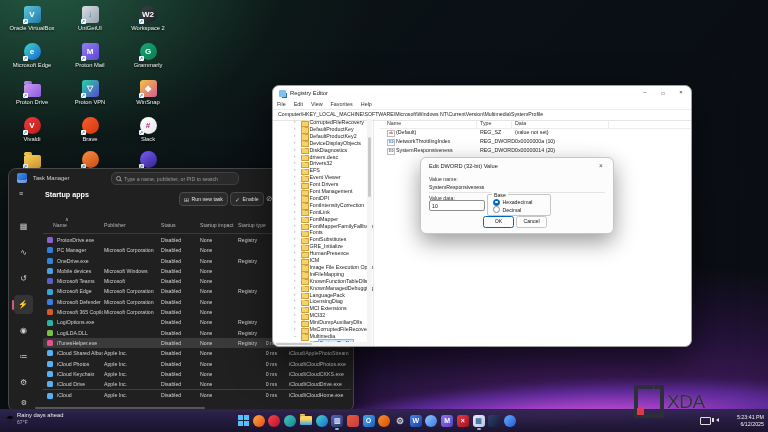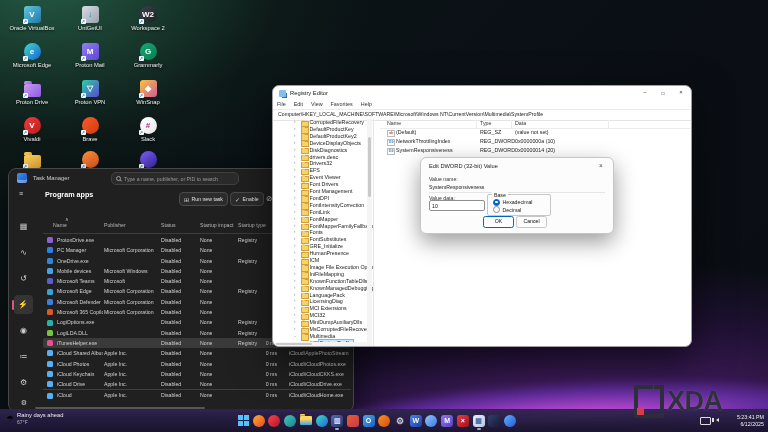--- a/index.html
+++ b/index.html
@@ -146,21 +146,21 @@
   .tray{position:absolute;right:0;top:0;height:22px;z-index:45;}
   .net-mon{position:absolute;left:700px;top:7px;width:9px;height:6px;border:1px solid #e0e0e0;border-radius:1px;}
   .net-spk{position:absolute;left:714px;top:8px;width:0;height:0;border:2.5px solid transparent;border-right:3.5px solid #e0e0e0;}
   .net-spk::before{content:"";position:absolute;left:-4.5px;top:-2px;width:2px;height:4px;background:#e0e0e0;}
   .tb-clock{position:absolute;right:4px;top:4px;text-align:right;font-size:5.3px;line-height:6.8px;color:#f2f2f2;}
   
   #wm{position:absolute;left:634px;top:385px;z-index:40;display:flex;align-items:center;gap:3px;opacity:.96;}
   .wm-br{position:relative;width:15px;height:25px;border:4.5px solid #2c2f38;border-right:none;}
   .wm-br::after{content:"";position:absolute;left:-1px;bottom:-1px;width:7px;height:7px;background:#e23b4e;}
   .wm-br2{position:relative;width:6px;height:25px;border:4.5px solid #2c2f38;border-left:none;margin-left:-2px;}
-  .wm-txt{font-size:27px;font-weight:700;color:#2d3139;letter-spacing:-0.5px;
+  .wm-txt{font-size:19px;font-weight:400;color:#2d3139;letter-spacing:-0.5px;
     text-shadow:0 0 1px rgba(150,158,170,.55);}
 </style>
 </head>
 <body>
 
 <div id="screen">
   <div class="bg-wave"></div>
   <div id="desktop-icons">
       <div class="dicon" style="left: 4px; top: 6px;">
         <div class="di-ic square" style="background: linear-gradient(135deg, rgb(94, 200, 220), rgb(34, 120, 168)); color: rgb(255, 255, 255);">V<div class="di-badge">↗</div></div>
@@ -265,21 +265,21 @@
             <div>≔</div>
           </div>
           <div class="tm-nav-item" style="top: 186px;">
             <div>⚙</div>
           </div>
         </div>
       <div class="tm-nav-item" style="top:208px;width:16px;height:16px;left:7px;font-size:7px;">
         <span>⚙</span>
       </div>
     </div>
-    <div class="tm-heading">Program apps</div>
+    <div class="tm-heading">Startup apps</div>
     <div class="tm-btn btn-run">
       <span class="bi">⊞</span>
       <span>Run new task</span>
     </div>
     <div class="tm-btn btn-enable">
       <span class="bi">✓</span>
       <span>Enable</span>
     </div>
     <div class="tm-disable">⊘</div>
     <div class="tm-cols">

